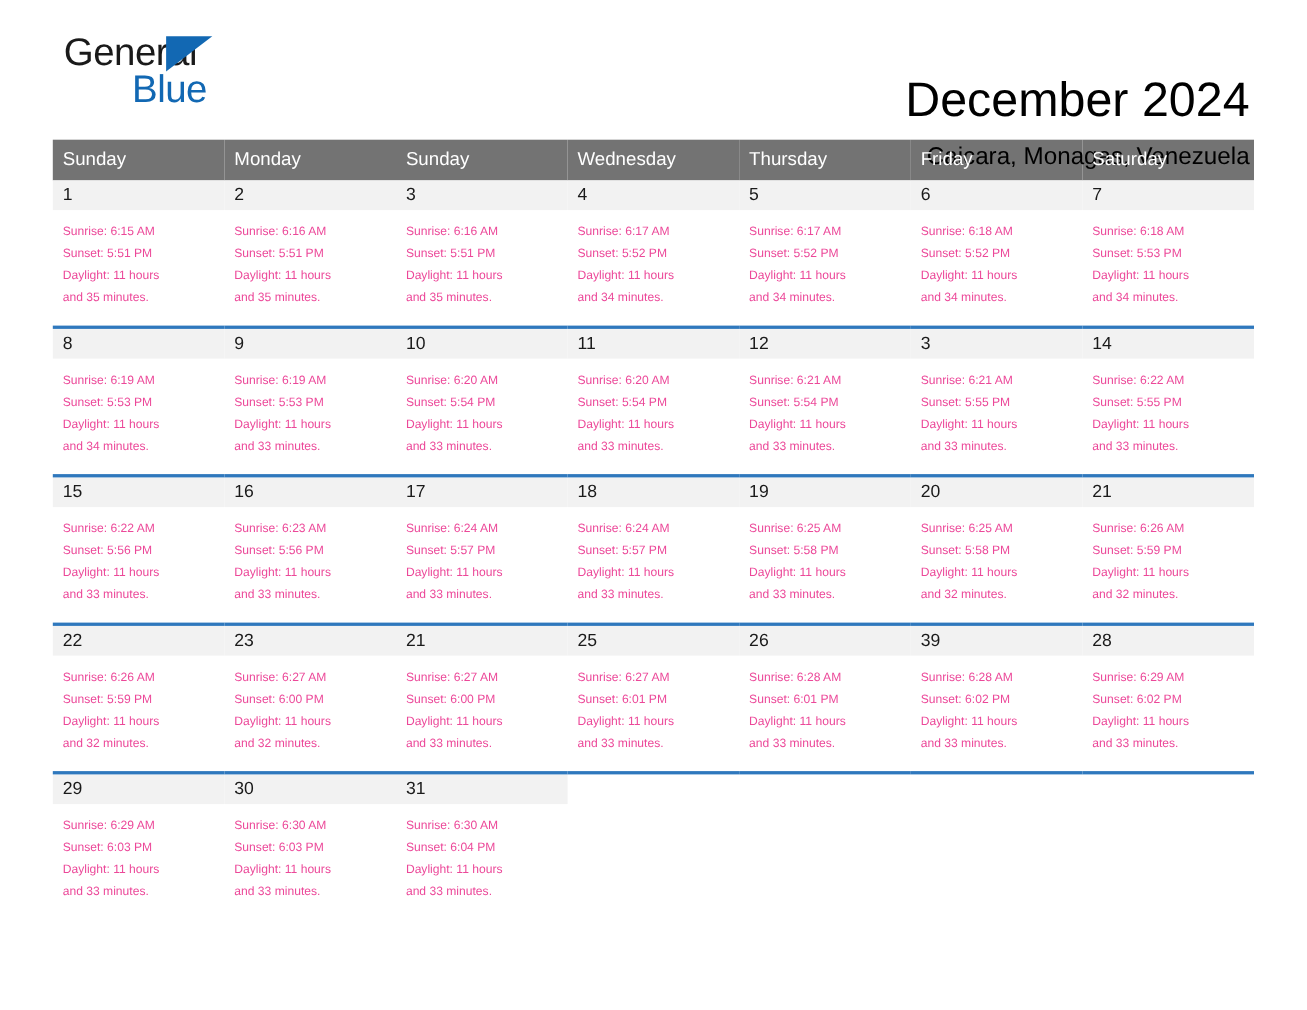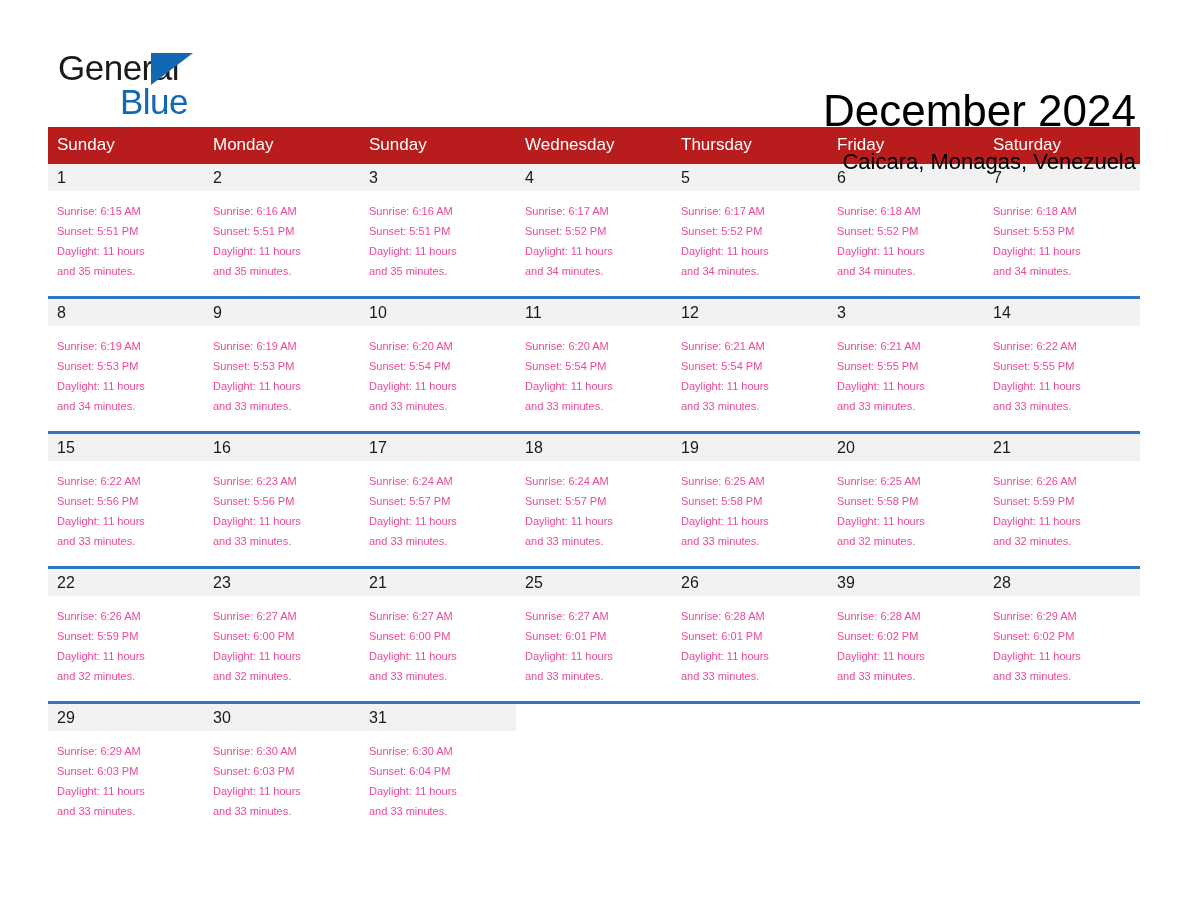--- a/index.html
+++ b/index.html
@@ -20,21 +20,21 @@
     height: 918px;
     box-sizing: border-box;
     padding: 0 48px;
   }
 
   
   .header {
     display: flex;
     align-items: flex-start;
     justify-content: space-between;
-    padding-top: 44px;
+    padding-top: 24px;
     height: 104px;
     box-sizing: border-box;
   }
   .logo {
     position: relative;
     width: 200px;
     height: 78px;
     line-height: 1;
     user-select: none;
   }
@@ -86,21 +86,21 @@
   }
 
   
   .calendar {
     margin-top: 23px;
     width: 1092px;
     border-collapse: collapse;
     table-layout: fixed;
   }
   .calendar th {
-    background: #b91c1c;
+    background: #737373;
     color: #ffffff;
     font-weight: normal;
     font-size: 17px;
     text-align: left;
     padding: 8px 0 9px 9px;
     height: 18px;
     vertical-align: middle;
   }
   .calendar td {
     vertical-align: top;

